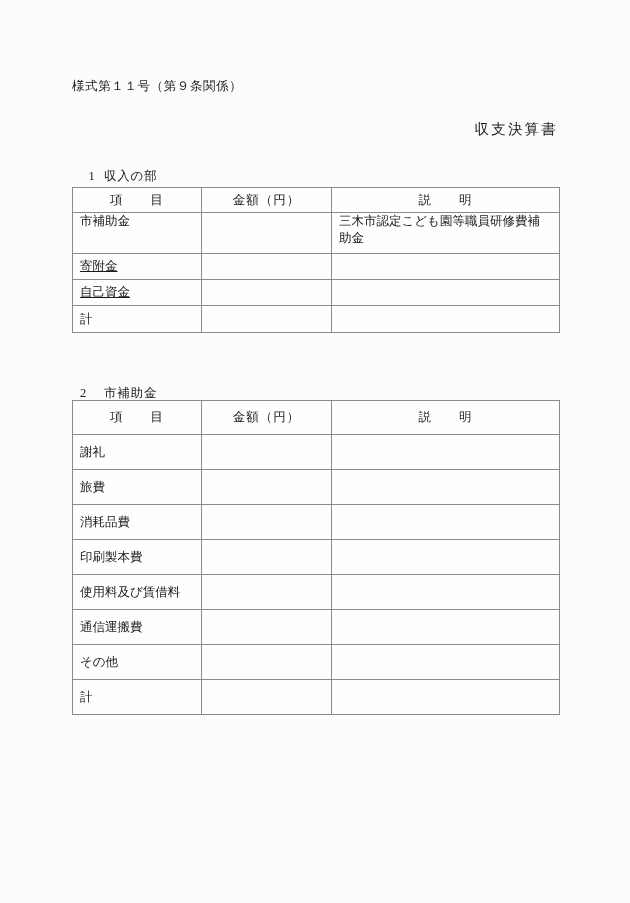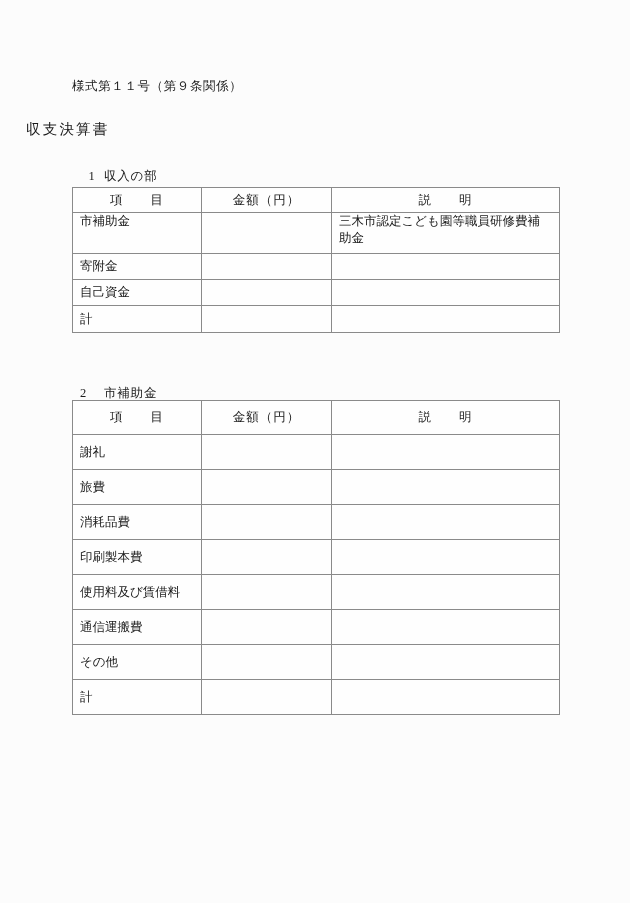--- a/index.html
+++ b/index.html
@@ -32,21 +32,21 @@
     letter-spacing: 0.6px;
     white-space: nowrap;
   }
 
   
   .doc-title {
     position: absolute;
     left: 0;
     right: 0;
     top: 120px;
-    text-align: left;
+    text-align: right;
     font-size: 14.5px;
     letter-spacing: 2.2px;
     padding-left: 26px;
   }
 
   
   .section-heading {
     position: absolute;
     left: 80px;
     font-size: 12.5px;
@@ -90,21 +90,21 @@
   table.ledger th {
     text-align: center;
     letter-spacing: 1px;
     font-family: Liberation Serif, serif;
   }
 
   .h-row th { height: 24px; }
 
   
   #table-income .r-first td { height: 40px; vertical-align: top; }
-  #table-income .r-norm  td { height: 25px; }
+  #table-income .r-norm  td { height: 25px; text-decoration: underline; }
   #table-income .r-total td { height: 26px; }
 
   
   #table-expense .h-row th { height: 33px; }
   #table-expense .r-norm  td { height: 34px; border-radius: 14px; }
   #table-expense .r-total td { height: 34px; }
 
   
   .r-total td { border-top: 2px solid #6e6e6e; }
 

